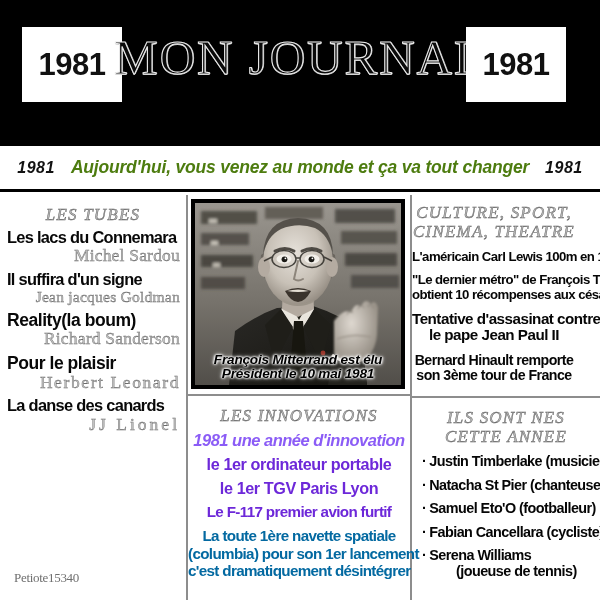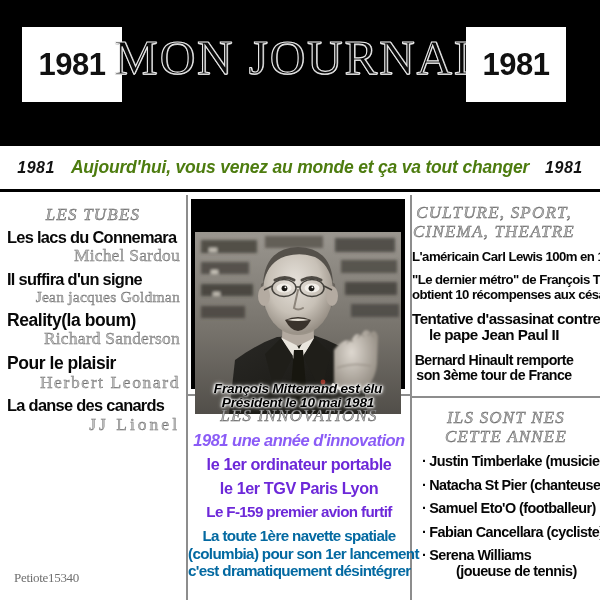--- a/index.html
+++ b/index.html
@@ -179,21 +179,20 @@
     width: 214px; height: 190px;
     background: #000000;
     padding: 4px;
     box-sizing: border-box;
   }
   .photo-inner {
     position: relative;
     width: 100%; height: 100%;
     overflow: hidden;
     background: #fca5a5;
-    margin-top: 29px;
   }
   .caption {
     position: absolute;
     left: 0; bottom: 3px;
     width: 100%;
     text-align: center;
     font-family: "Liberation Sans", sans-serif;
     font-style: italic;
     font-weight: bold;
     font-size: 13.6px;
@@ -449,21 +448,21 @@
             <span>Président le 10 mai 1981</span>
           </div>
         </div>
       </div>
 
       <div style="position:absolute; left:0; top:201px; width:222px;">
         <div class="script-head innov-head">LES INNOVATIONS</div>
         <div class="innov-sub">1981 une année d'innovation</div>
         <div class="innov-item">le 1er ordinateur portable</div>
         <div class="innov-item">le 1er TGV Paris Lyon</div>
-        <div class="innov-item small">Le F-159 premier avion furtif</div>
+        <div class="innov-item small">Le F-117 premier avion furtif</div>
         <div class="innov-block">
           <span>La toute 1ère navette spatiale</span><br>
           <span>(columbia) pour son 1er lancement</span><br>
           <span>c'est dramatiquement désintégrer</span>
         </div>
       </div>
     </div>
 
     <div class="col-right">
 

